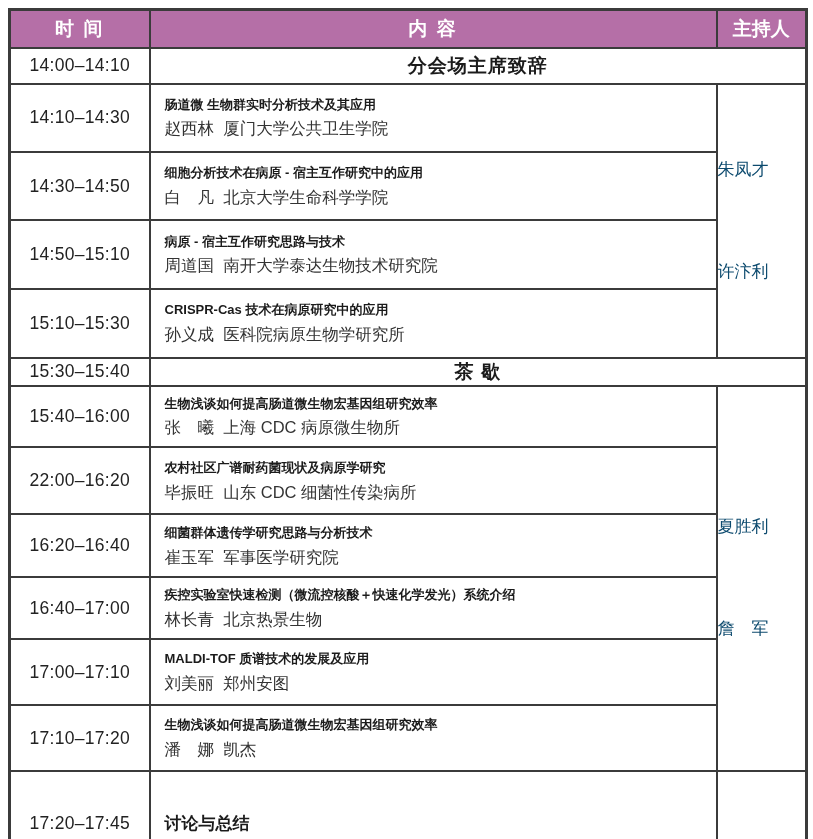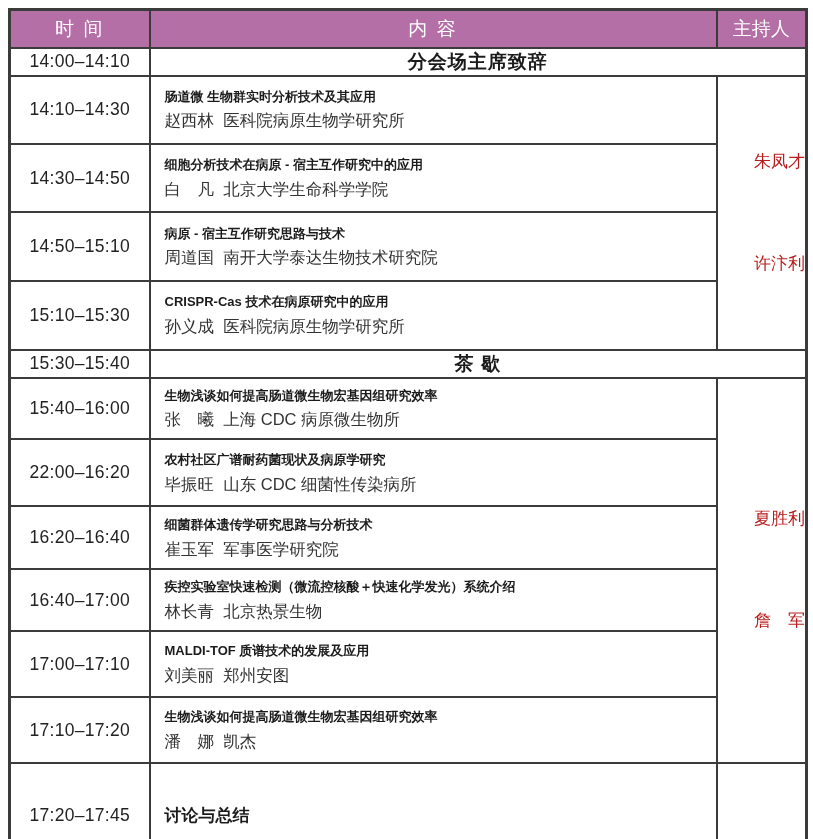--- a/index.html
+++ b/index.html
@@ -22,21 +22,21 @@
     table-layout:fixed;
     border:3px solid var(--border);
   }
   col.c-time{width:140px;}
   col.c-content{width:567px;}
   col.c-mod{width:90px;}
   th,td{border:2px solid var(--border);padding:0;vertical-align:middle;}
   th{
     background:var(--header-bg);
     color:var(--header-text);
-    font-size:19px;font-weight:400;
+    font-size:19px;font-weight:700;
     white-space:pre;
     letter-spacing:2px;
   }
   td.time{
     text-align:center;
     font-size:17.5px;
     color:#222;
     letter-spacing:0.3px;
     white-space:nowrap;
   }
@@ -65,23 +65,23 @@
   }
   td.left-bold{
     padding:6px 14px;
     font-weight:700;
     font-size:17px;
     color:var(--title-text);
     text-align:left;
     white-space:pre-wrap;
   }
   td.mod{
-    text-align:right;
+    text-align:left;
     font-size:17px;
-    color:#b91c1c;
+    color:#0c4a6e;
     line-height:2.0;
     white-space:pre;
   }
 </style>
 </head>
 <body>
 
 <table class="schedule">
   <colgroup>
     <col class="c-time">
@@ -89,30 +89,30 @@
       <col class="c-mod">
   </colgroup>
   <thead>
     <tr style="height:38px;">
       <th>时 间</th>
       <th>内 容</th>
       <th style="letter-spacing:0;">主持人</th>
     </tr>
   </thead>
   <tbody>
-    <tr style="height:28px;">
+    <tr style="height:36px;">
       <td class="time">14:00–14:10</td>
       <td class="center-cell" colspan="2">分会场主席致辞</td>
     </tr>
 
     <tr style="height:60px;">
       <td class="time">14:10–14:30</td>
       <td class="talk">
         <div class="title">肠道微 生物群实时分析技术及其应用</div>
-        <div class="speaker">赵西林  医科院病原生物学研究所</div>
+        <div class="speaker">赵西林  厦门大学公共卫生学院</div>
       </td>
       <td class="mod" rowspan="4">
         <div>朱凤才</div>
         <div>许汴利</div>
       </td>
     </tr>
 
     <tr style="height:62px;">
       <td class="time">14:30–14:50</td>
       <td class="talk">

